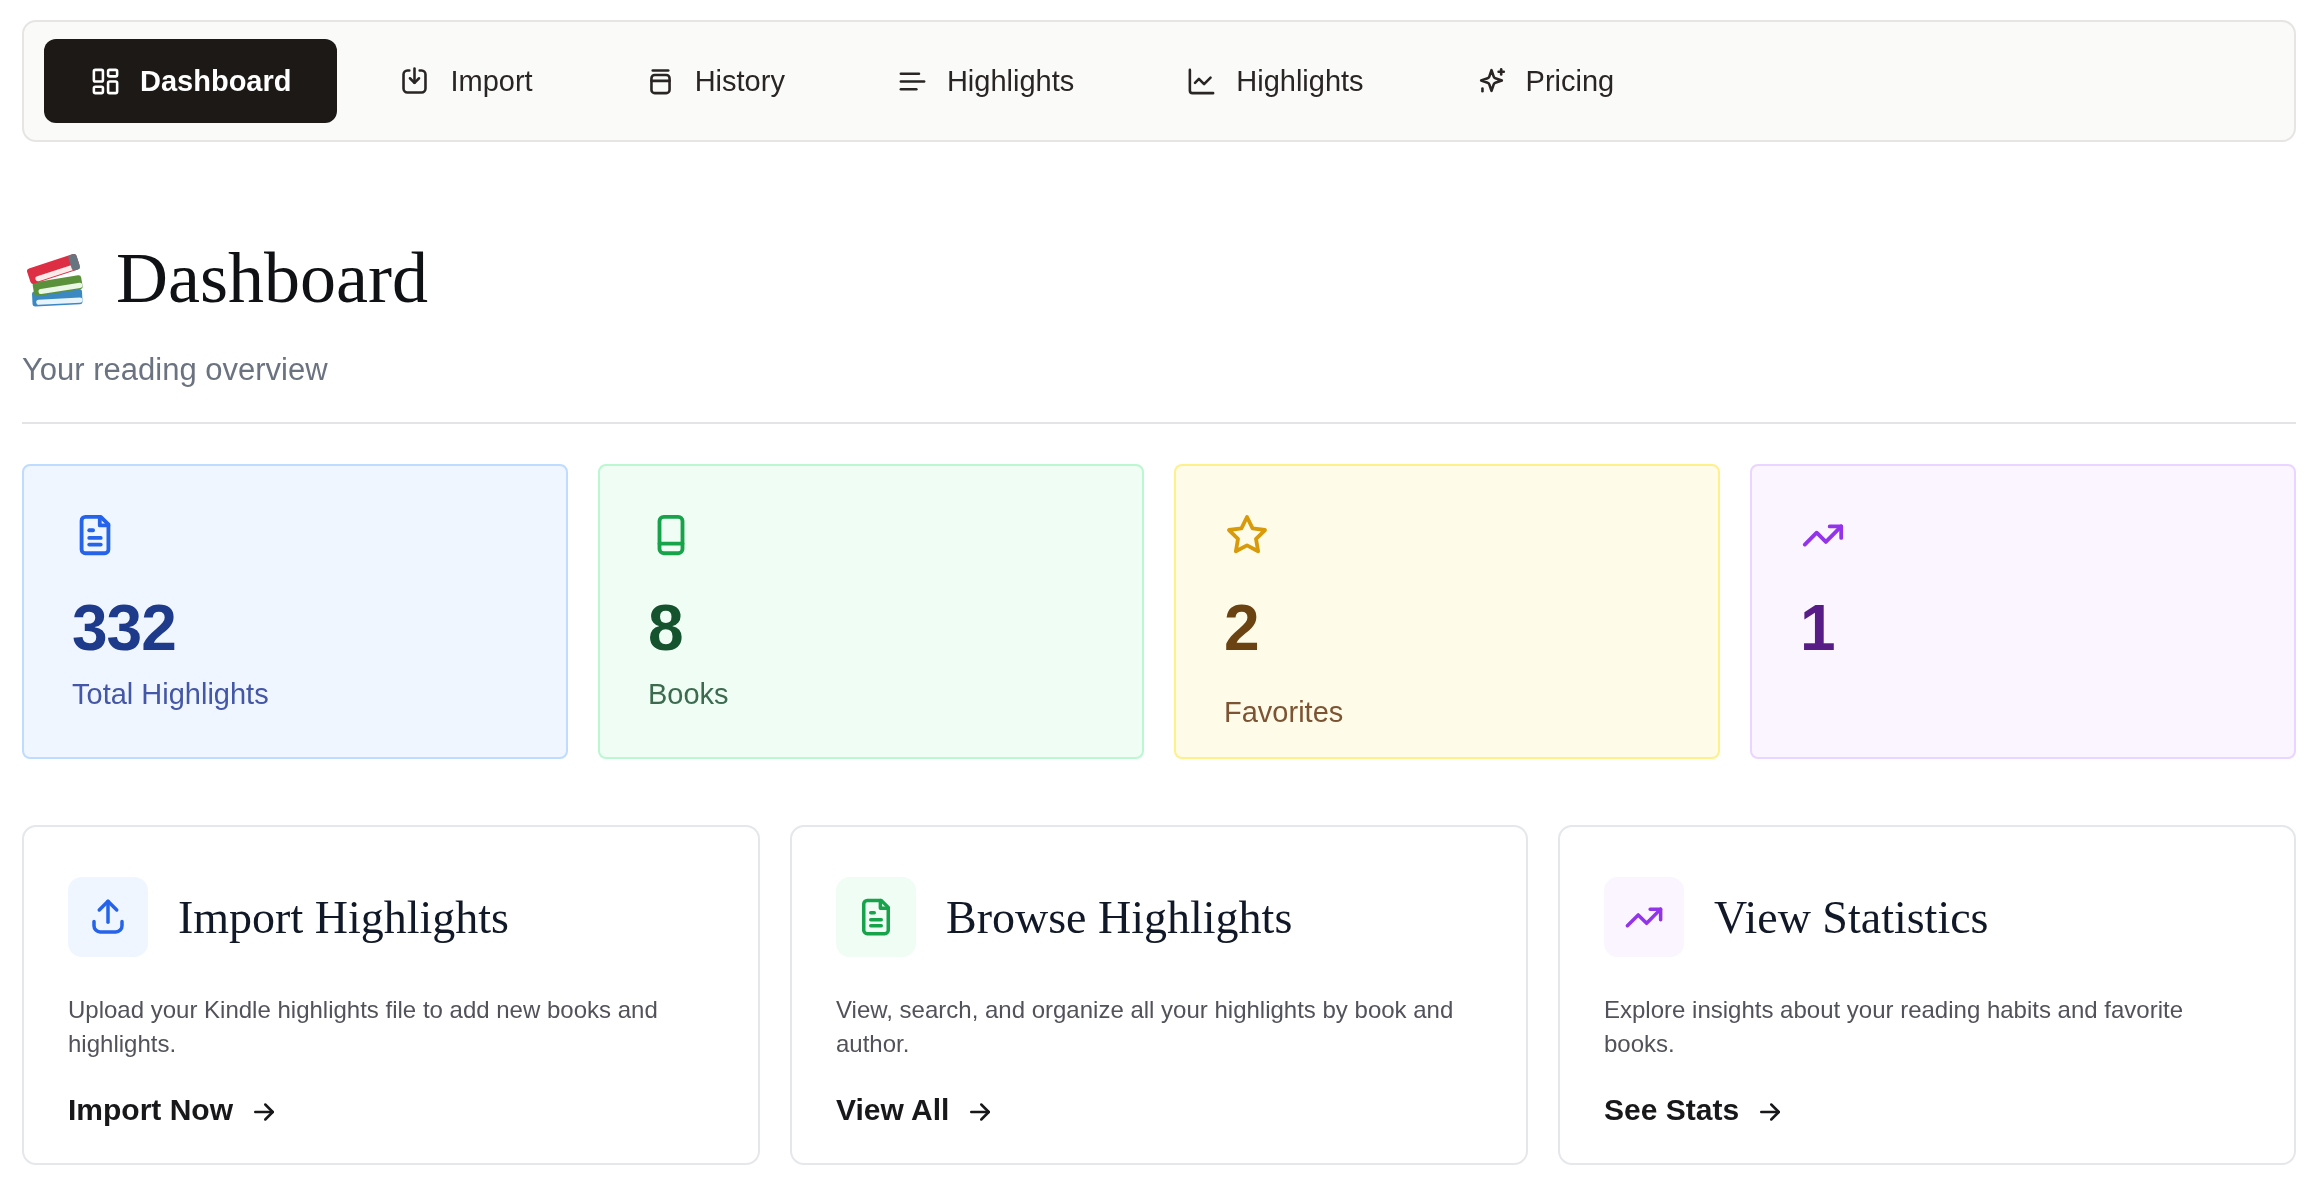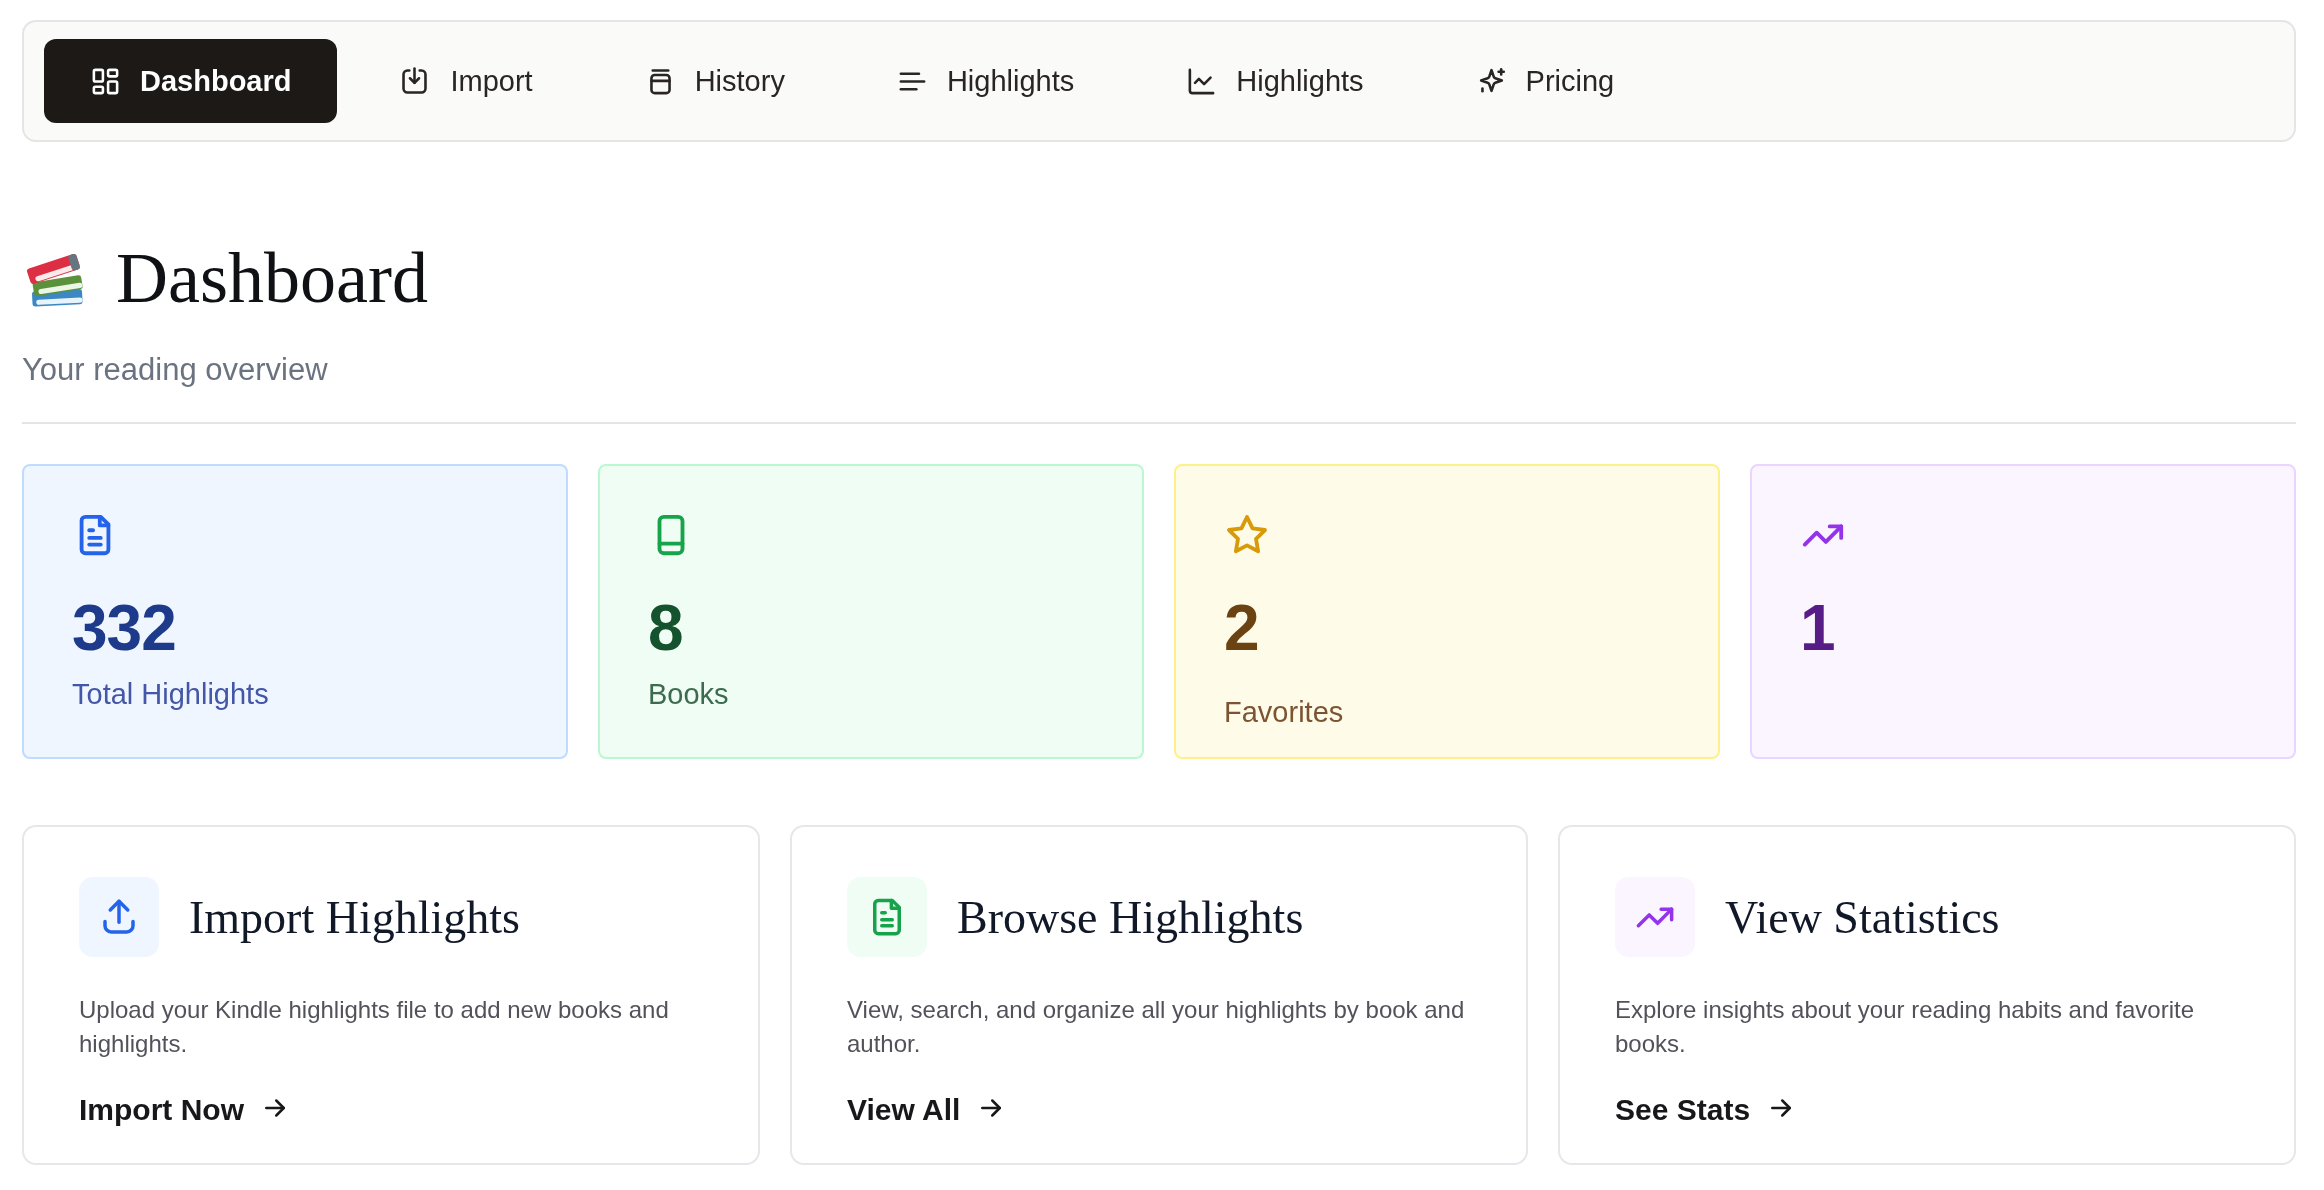--- a/index.html
+++ b/index.html
@@ -58,38 +58,38 @@
   .stat-purple { background:#faf5ff; border-color:#e9d5ff; }
   .stat-purple .stat-ic { color:#9333ea; } .stat-purple .stat-value { color:#581c87; } .stat-purple .stat-label { color:#7646a0; }
 
   
   .actions-grid {
     margin-top: 66px; display: grid; grid-template-columns: repeat(3, 1fr);
     gap: 30px;
   }
   .action-card {
     height: 340px; background: #ffffff; border: 2px solid #e5e7eb;
-    border-radius: 14px; padding: 50px 55px;
+    border-radius: 14px; padding: 50px 44px;
   }
   .action-head { display: flex; align-items: center; gap: 30px; }
   .icon-tile {
     width: 80px; height: 80px; border-radius: 14px; display: flex;
     align-items: center; justify-content: center; flex: 0 0 auto;
   }
   .icon-tile svg { width: 42px; height: 42px; display: block; }
   .tile-blue   { background:#eff6ff; color:#2563eb; }
   .tile-green  { background:#f0fdf4; color:#16a34a; }
   .tile-purple { background:#faf5ff; color:#9333ea; }
   .action-title {
     font-family: "Liberation Serif", "DejaVu Serif", serif;
     font-size: 46px; font-weight: 400; color: #111827;
   }
   .action-desc { margin-top: 36px; font-size: 24px; line-height: 1.42; color: #52525b; max-width: 640px; }
   .action-link {
-    margin-top: 32px; display: inline-flex; align-items: flex-start; gap: 16px;
+    margin-top: 32px; display: inline-flex; align-items: flex-end; gap: 16px;
     font-size: 30px; font-weight: 600; color: #18181b; cursor: pointer;
   }
   .arrow-ic { width: 30px; height: 30px; display: block; }
 </style>
 </head>
 <body>
 
 <div class="page">
 
   <nav class="navbar">

